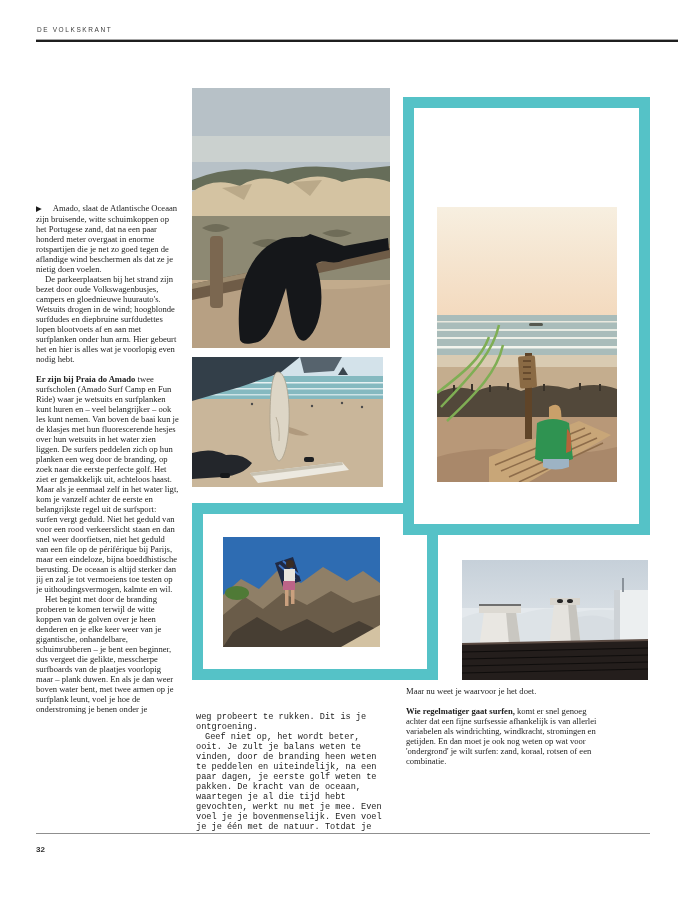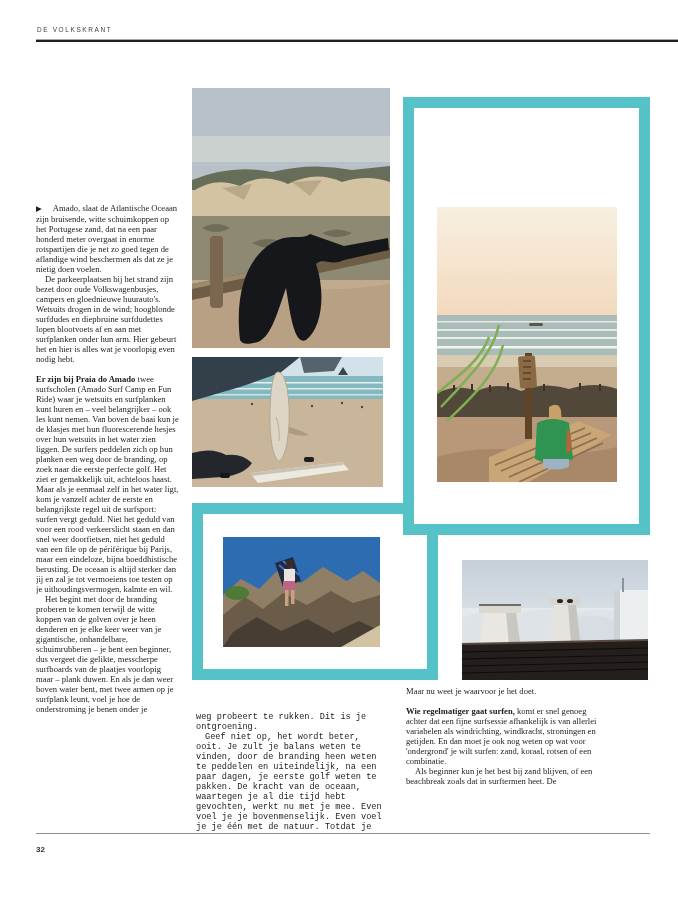--- a/index.html
+++ b/index.html
@@ -204,19 +204,18 @@
   </div>
 
   <div id="col2" class="col">
     <p>weg probeert te rukken. Dit is je ontgroening.</p>
     <p class="indent">Geef niet op, het wordt beter, ooit. Je zult je balans weten te vinden, door de branding heen weten te peddelen en uiteindelijk, na een paar dagen, je eerste golf weten te pakken. De kracht van de oceaan, waartegen je al die tijd hebt gevochten, werkt nu met je mee. Even voel je je bovenmenselijk. Even voel je je één met de natuur. Totdat je weer van je bord valt, kopje-onder gaat in het zoute water en weer helemaal opnieuw kunt beginnen.</p>
   </div>
 
   <div id="col3" class="col">
     <p>Maar nu weet je waarvoor je het doet.</p>
     <p class="gap-above"><span class="lead">Wie regelmatiger gaat surfen,</span><span> komt er snel genoeg achter dat een fijne surfsessie afhankelijk is van allerlei variabelen als windrichting, windkracht, stromingen en getijden. En dan moet je ook nog weten op wat voor 'ondergrond' je wilt surfen: zand, koraal, rotsen of een combinatie.</span></p>
-    <p class="indent"><span>Als beginner kun je het best bij zand blijven, of een </span><span class="it">beachbreak</span><span> zoals dat in surftermen heet. De</span></p>
   </div>
 
   <div class="footer-rule"></div>
   <div class="page-number">32</div>
 
 </div>
 
 </body></html>

